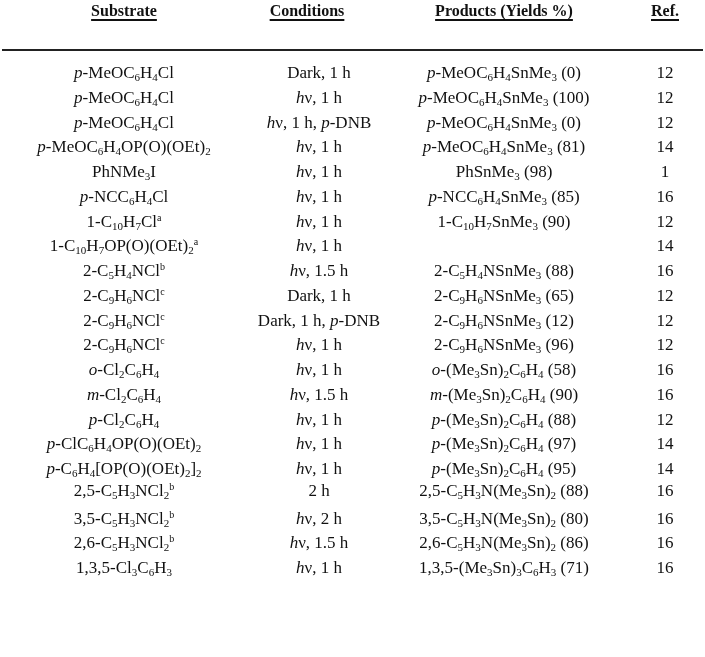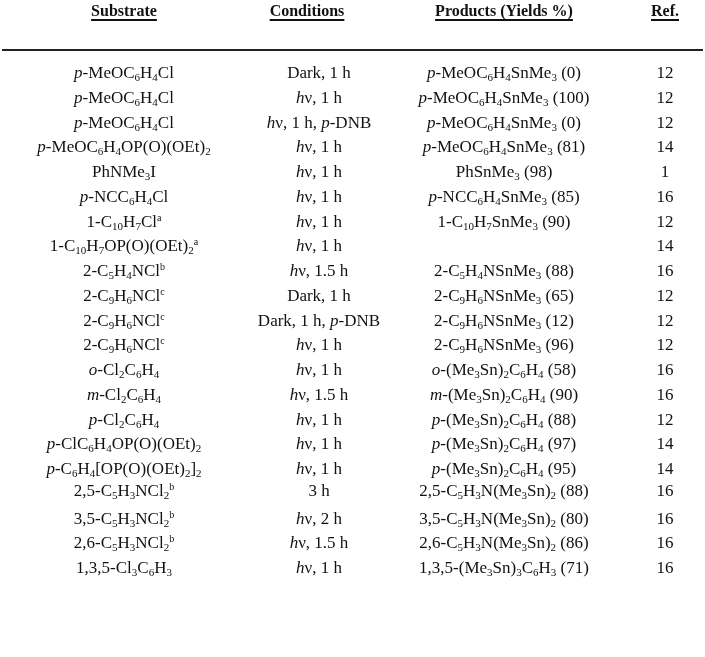--- a/index.html
+++ b/index.html
@@ -123,21 +123,21 @@
         <div class="cell c-ref">14</div>
       </div>
       <div class="row" style="top: 457px;">
         <div class="cell c-sub"><i>p</i>-C<sub>6</sub>H<sub>4</sub>[OP(O)(OEt)<sub>2</sub>]<sub>2</sub></div>
         <div class="cell c-cond"><i>h</i>ν, 1 h</div>
         <div class="cell c-prod"><i>p</i>-(Me<sub>3</sub>Sn)<sub>2</sub>C<sub>6</sub>H<sub>4</sub> (95)</div>
         <div class="cell c-ref">14</div>
       </div>
       <div class="row" style="top: 479px;">
         <div class="cell c-sub">2,5-C<sub>5</sub>H<sub>3</sub>NCl<sub>2</sub><sup>b</sup></div>
-        <div class="cell c-cond">3 h</div>
+        <div class="cell c-cond">2 h</div>
         <div class="cell c-prod">2,5-C<sub>5</sub>H<sub>3</sub>N(Me<sub>3</sub>Sn)<sub>2</sub> (88)</div>
         <div class="cell c-ref">16</div>
       </div>
       <div class="row" style="top: 506.5px;">
         <div class="cell c-sub">3,5-C<sub>5</sub>H<sub>3</sub>NCl<sub>2</sub><sup>b</sup></div>
         <div class="cell c-cond"><i>h</i>ν,  2 h</div>
         <div class="cell c-prod">3,5-C<sub>5</sub>H<sub>3</sub>N(Me<sub>3</sub>Sn)<sub>2</sub> (80)</div>
         <div class="cell c-ref">16</div>
       </div>
       <div class="row" style="top: 531.25px;">

